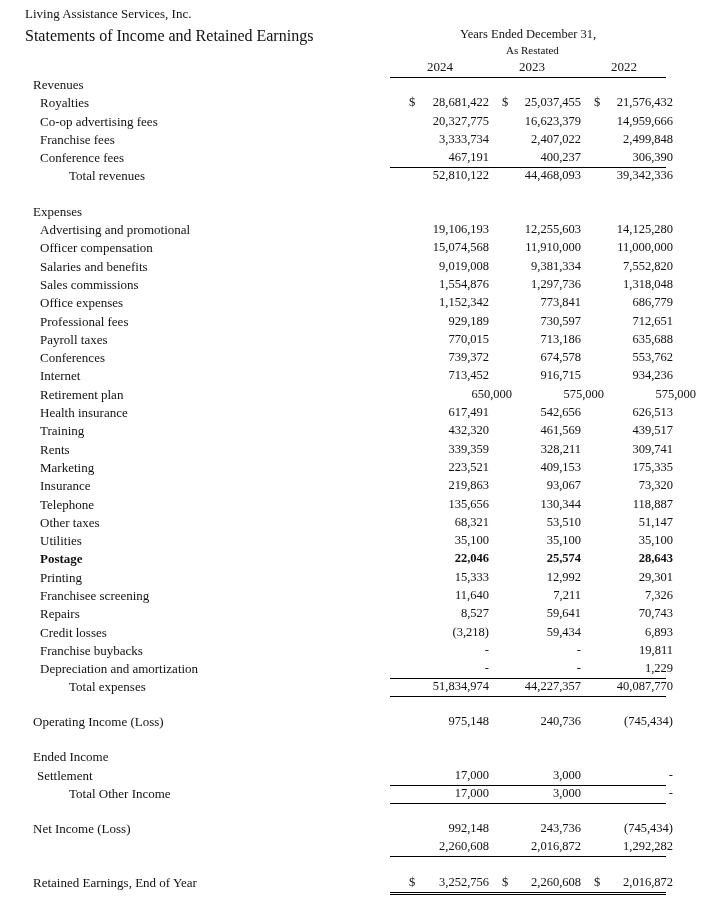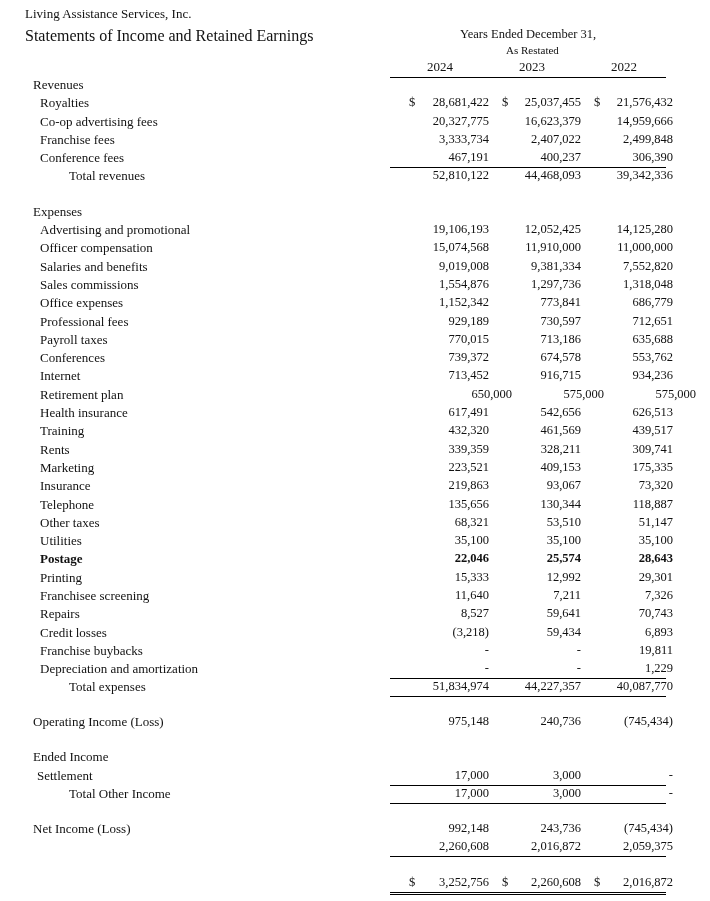--- a/index.html
+++ b/index.html
@@ -85,21 +85,21 @@
 </div>
 
 <div class="row" style="top:204px">
   <span class="lbl l0">Expenses</span>
 </div>
 
 <div id="expense-rows">
     <div class="row" style="top: 222px;">
       <span class="lbl l1">Advertising and promotional</span>
       <span class="val c1">19,106,193</span>
-      <span class="val c2">12,052,425</span>
+      <span class="val c2">12,255,603</span>
       <span class="val c3">14,125,280</span>
     </div>
     <div class="row" style="top: 240px;">
       <span class="lbl l1">Officer compensation</span>
       <span class="val c1">15,074,568</span>
       <span class="val c2">11,910,000</span>
       <span class="val c3">11,000,000</span>
     </div>
     <div class="row" style="top: 259px;">
       <span class="lbl l1">Salaries and benefits</span>
@@ -277,25 +277,26 @@
 
 <div class="row" style="top:821px">
   <span class="lbl l0">Net Income (Loss)</span>
   <span class="val c1">992,148</span>
   <span class="val c2">243,736</span>
   <span class="val c3">(745,434)</span>
 </div>
 <div class="row" style="top:839px">
   <span class="val c1">2,260,608</span>
   <span class="val c2">2,016,872</span>
-  <span class="val c3">2,059,375</span>
+  <span class="val c3">1,292,282</span>
 </div>
 <div class="rule" style="top:856px"></div>
 
 <div class="row" style="top:875px">
+  <span class="lbl l0">Retained Earnings, End of Year</span>
   <span class="dollar d1">$</span>
   <span class="val c1">3,252,756</span>
   <span class="dollar d2">$</span>
   <span class="val c2">2,260,608</span>
   <span class="dollar d3">$</span>
   <span class="val c3">2,016,872</span>
 </div>
 <div class="rule dbl" style="top:892px"></div>
 
 </body></html>

